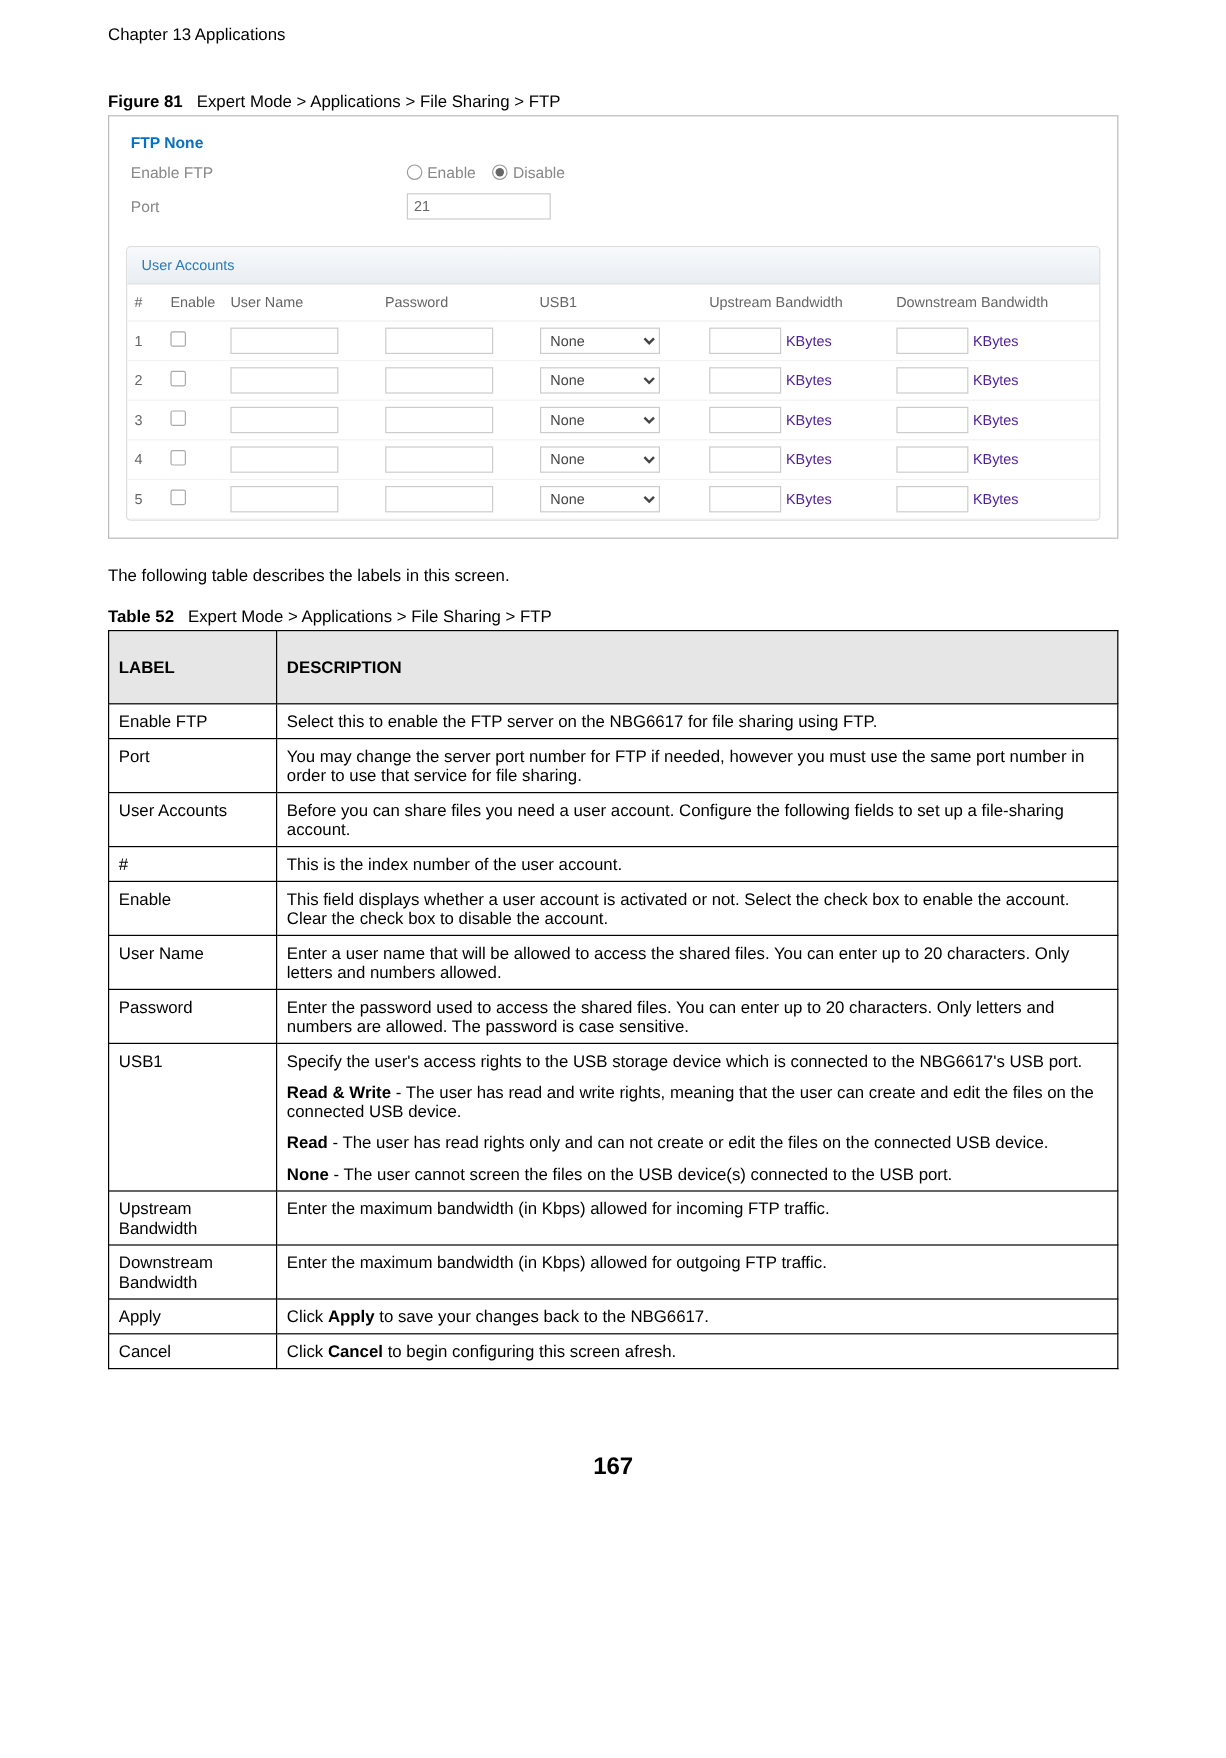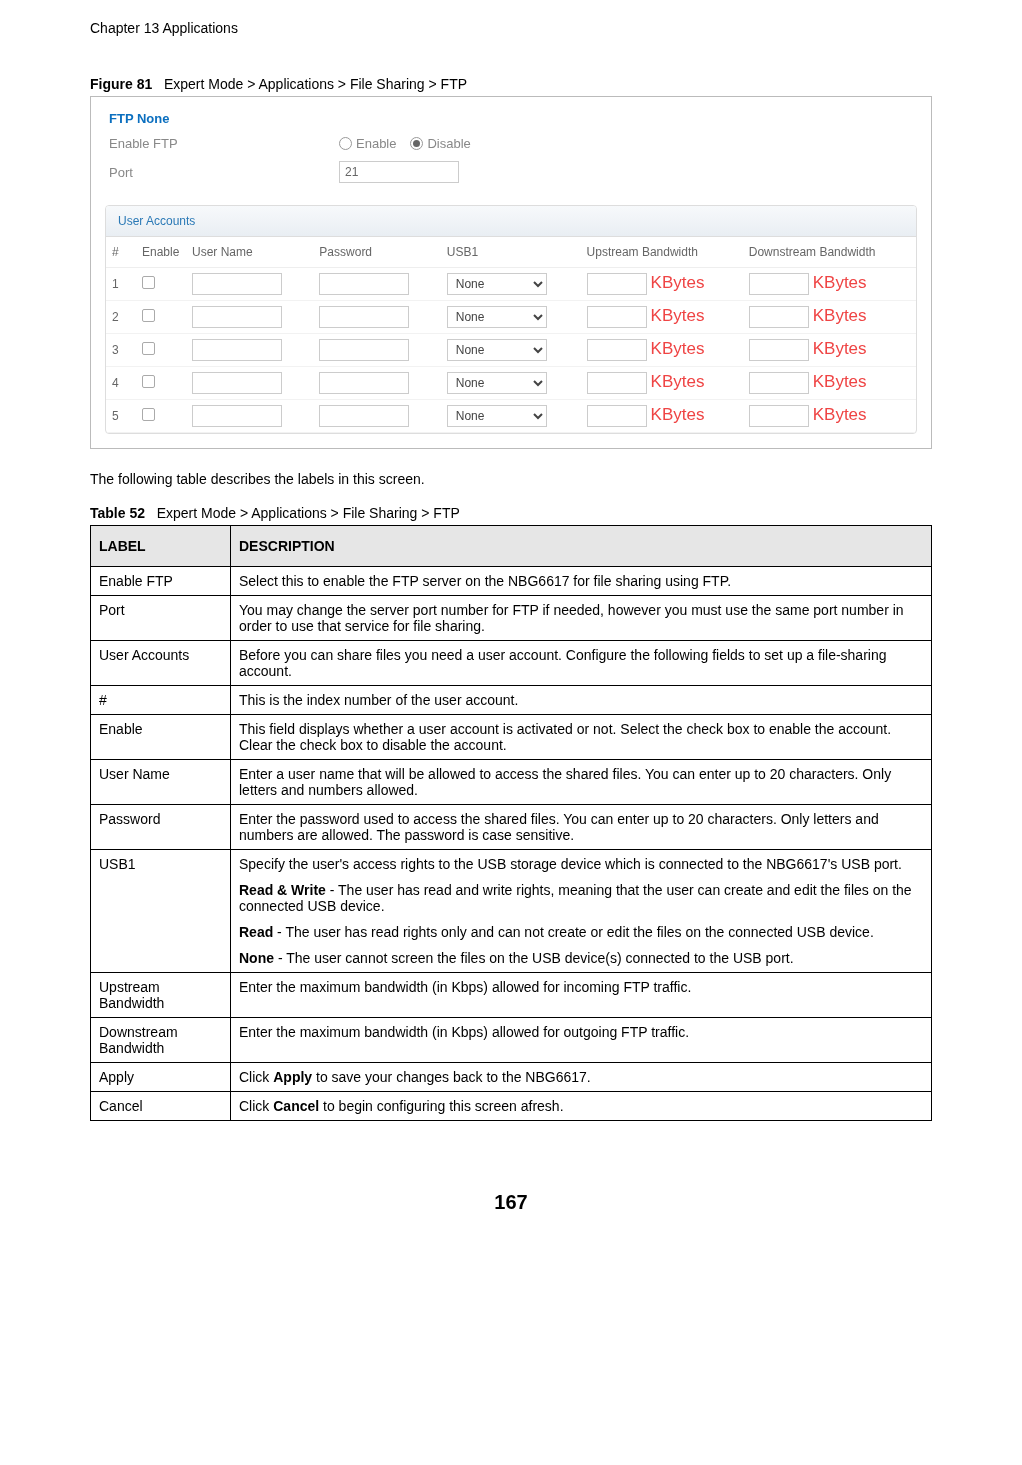--- a/index.html
+++ b/index.html
@@ -99,32 +99,32 @@
     display:inline-block; background:#fff;
   }
   .ua-table input.tin {
     border:1px solid #ccc; width:90px; height:22px; padding:2px 4px; font-size:12px;
   }
   .ua-table select.tsel {
     border:1px solid #ccc; width:100px; height:22px; font-size:12px; color:#444;
     padding:2px 4px; background:#fff;
   }
   .ua-table input.bw { width:60px; }
-  .kb { color:#ef4444; font-size:17px; padding-left:4px; }
+  .kb { color:#4c1d95; font-size:12px; padding-left:4px; }
 
   
   .body-text { margin: 18px 0 18px 0; font-size:14px; }
   .table-caption { font-size:14px; margin-bottom:4px; }
   .table-caption b { font-weight:bold; }
   table.desc {
     border-collapse: collapse; width:100%; font-size:14px;
     border:1px solid #000;
   }
   table.desc th {
-    background:#e6e6e6; text-align:left; padding:12px 8px;
+    background:#e6e6e6; text-align:left; padding:22px 8px;
     border:1px solid #000; font-weight:bold;
   }
   table.desc td {
     border:1px solid #000; padding:6px 8px; vertical-align:top;
   }
   table.desc td.lbl { width:140px; }
   td p { margin-bottom:10px; }
   td p:last-child { margin-bottom:0; }
   .footer { text-align:center; margin-top:70px; font-size:14px; }
   .footer .pg { font-size:20px; font-weight:bold; margin-top:2px; }

